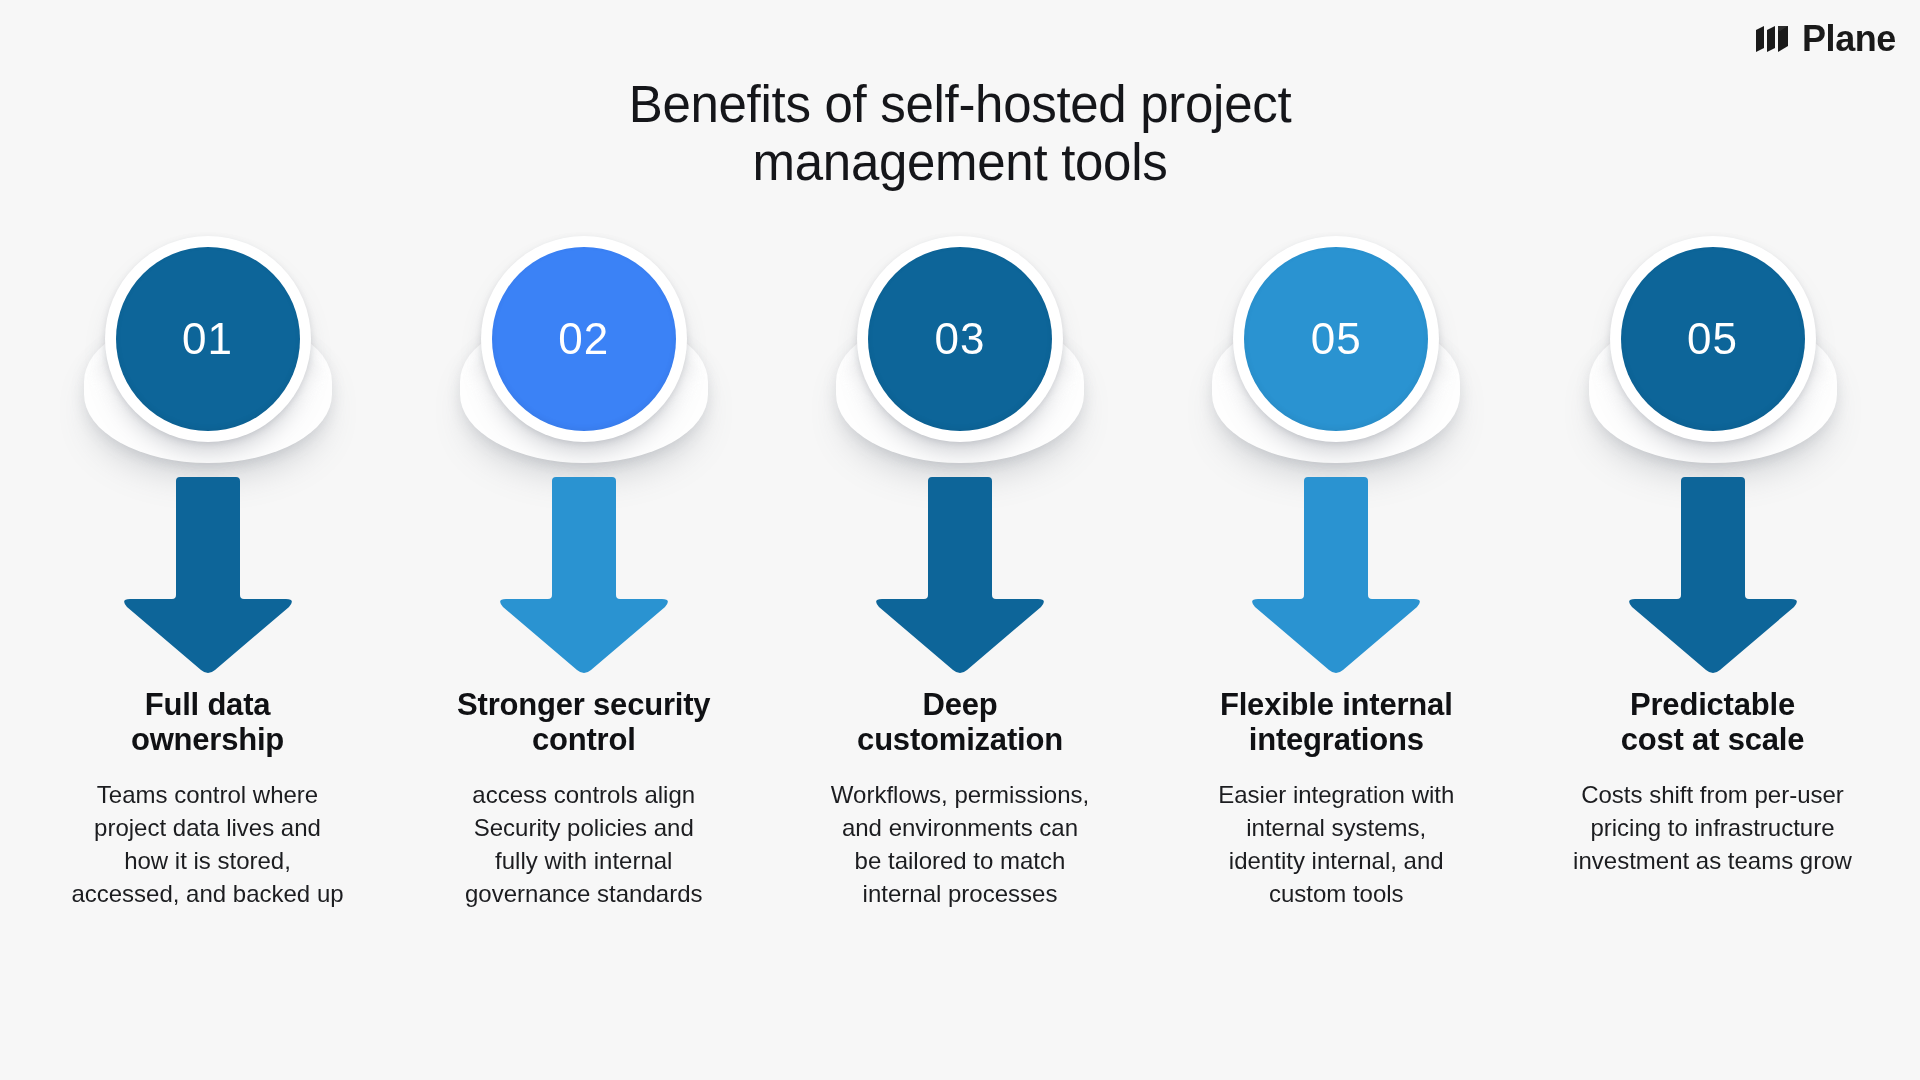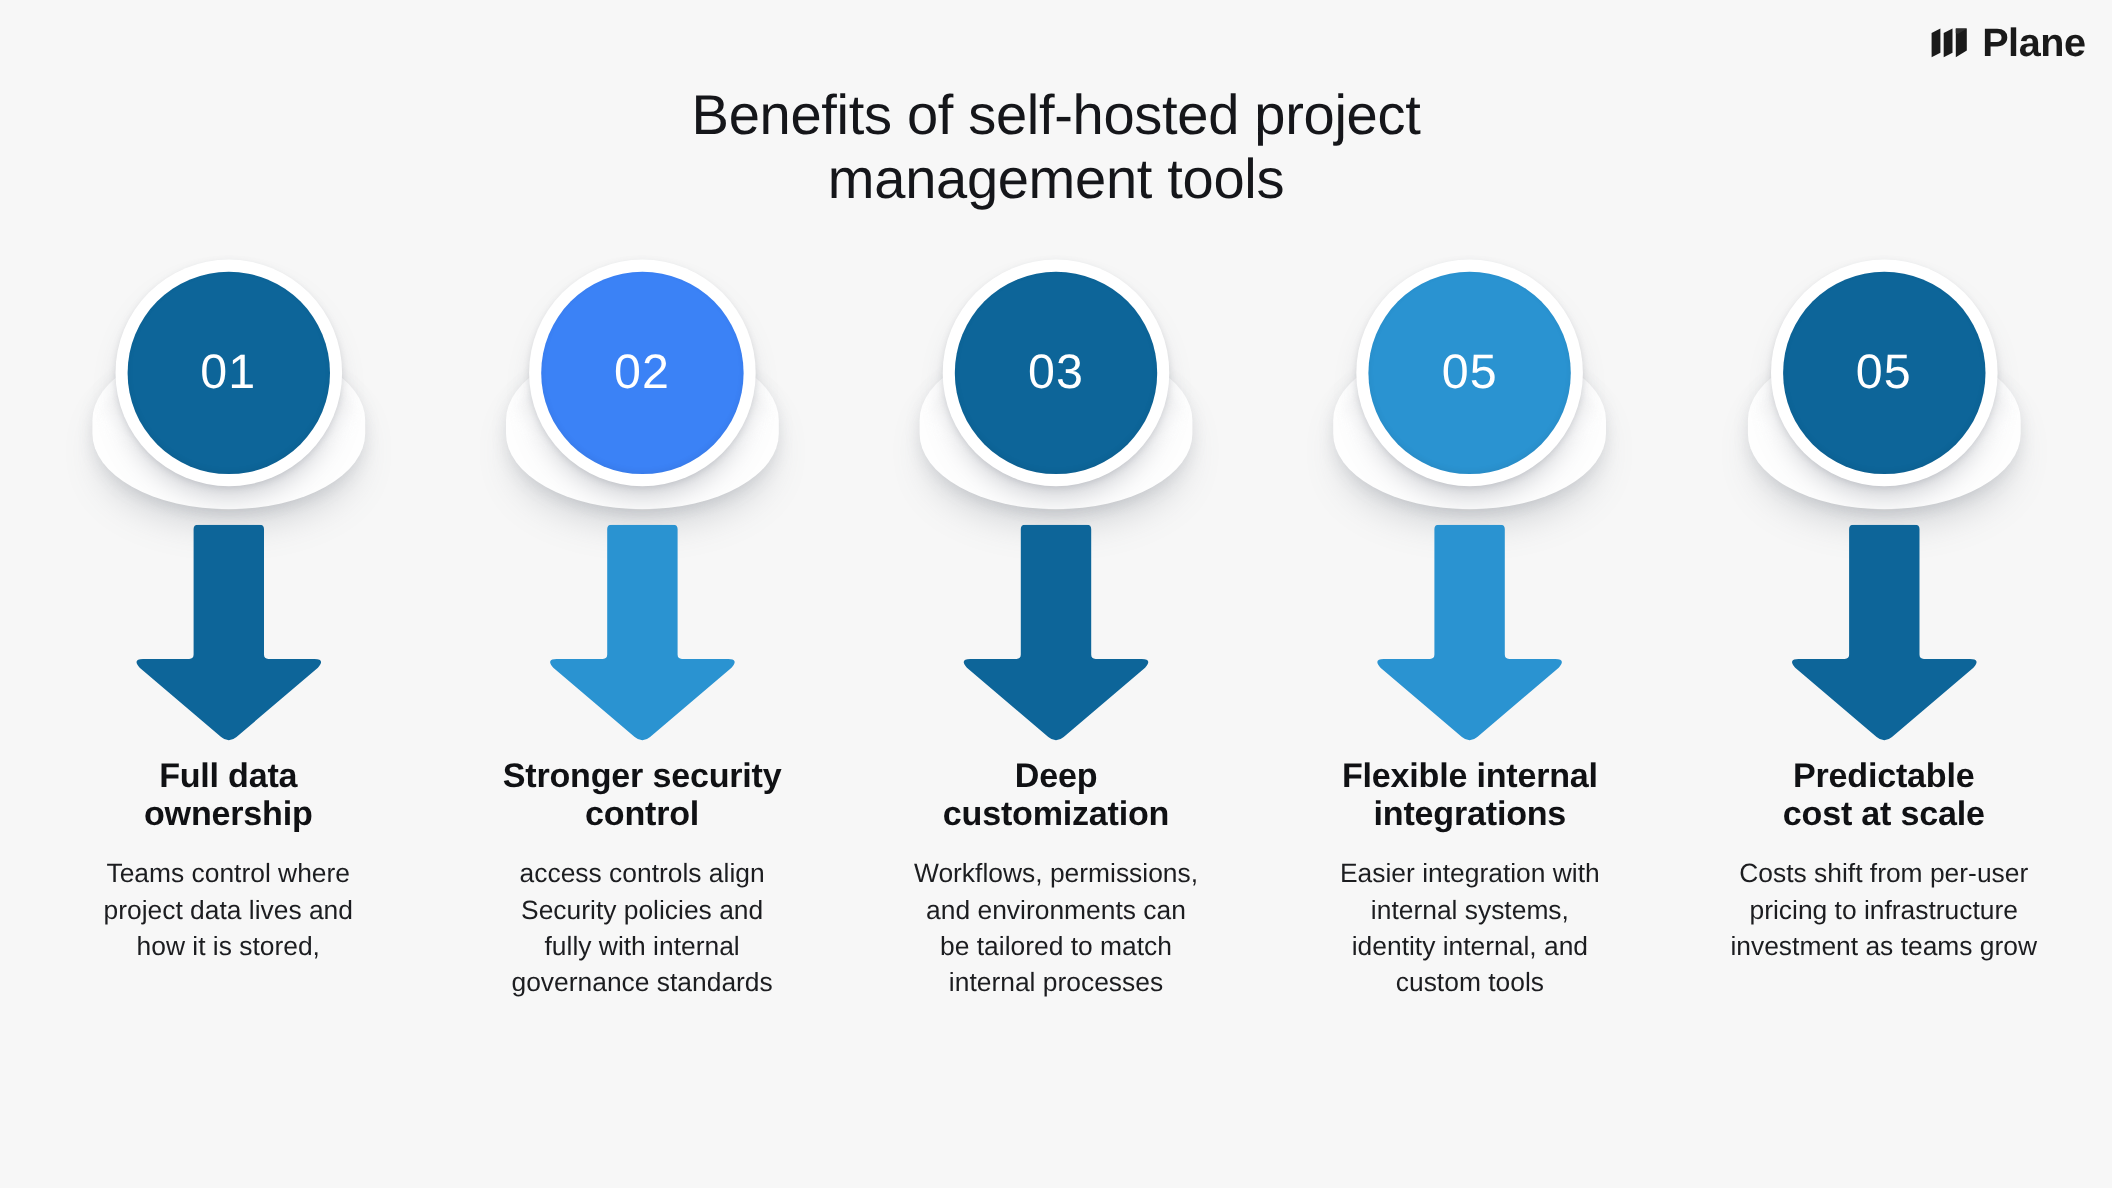--- a/index.html
+++ b/index.html
@@ -181,20 +181,21 @@
         </svg>
       </div>
       <div class="head">
         <span class="head-line">Full data</span>
         <span class="head-line">ownership</span>
       </div>
       <div class="desc">
         <span class="desc-line">Teams control where</span>
         <span class="desc-line">project data lives and</span>
         <span class="desc-line">how it is stored,</span>
+        <span class="desc-line">accessed, and backed up</span>
       </div>
     </div>
 
     <div class="step">
       <div class="badge">
         <div class="puck"></div>
         <div class="ring">
           <div class="disc" id="disc1" style="background: #3b82f6;">
             <span class="num">02</span>
           </div>

